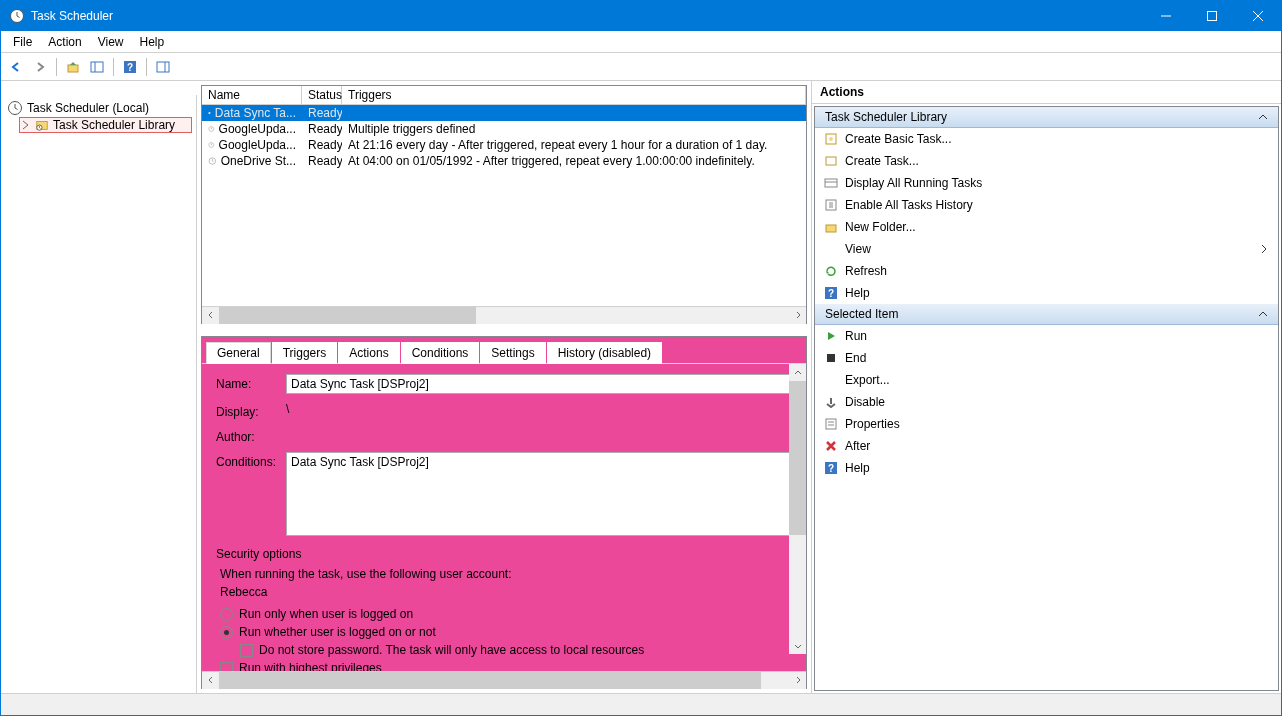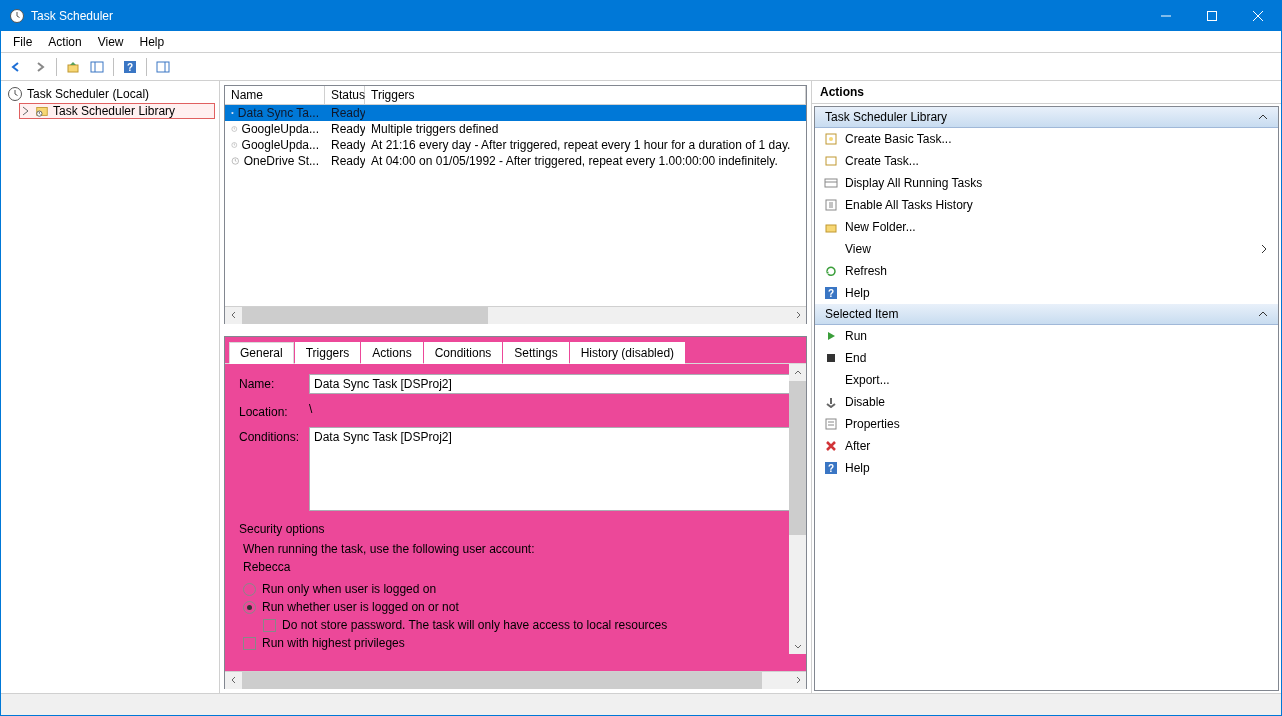--- a/index.html
+++ b/index.html
@@ -8,31 +8,31 @@
 .titlebar { height: 30px; background: #0078d7; color: white; display: flex; align-items: center; padding-left: 8px; }
 .titlebar .icon { width: 16px; height: 16px; margin-right: 6px; }
 .titlebar .title { flex: 1; font-size: 12px; }
 .titlebar .winbtn { width: 46px; height: 30px; display: flex; align-items: center; justify-content: center; }
 .menubar { height: 22px; border-bottom: 1px solid #d0d0d0; display: flex; align-items: center; padding-left: 4px; background: #fff; }
 .menubar span { padding: 2px 8px; font-size: 12px; }
 .toolbar { height: 28px; border-bottom: 1px solid #d0d0d0; display: flex; align-items: center; padding-left: 4px; gap: 2px; background: #fff; }
 .toolbtn { width: 22px; height: 22px; display: flex; align-items: center; justify-content: center; border: 1px solid transparent; }
 .toolsep { width: 1px; height: 18px; background: #c0c0c0; margin: 0 3px; }
 .main { flex: 1; display: flex; min-height: 0; }
-.tree { width: 219px; border-right: 1px solid #d0d0d0; padding: 4px; background: #fff; }
+.tree { width: 196px; border-right: 1px solid #d0d0d0; padding: 4px; background: #fff; margin-top: 14px; }
 .tree-node { display: flex; align-items: center; padding: 1px 2px; font-size: 12px; gap: 4px; }
 .tree-node.selected { border: 1px solid #e06060; background: #fff0f0; padding: 0 1px; }
 .center { flex: 1; display: flex; flex-direction: column; padding: 4px; min-width: 0; }
 .tasklist { border: 1px solid #828790; height: 239px; display: flex; flex-direction: column; background: #fff; }
 .tasklist-header { display: grid; grid-template-columns: 100px 40px 1fr; border-bottom: 1px solid #d0d0d0; }
 .tasklist-header div { padding: 2px 6px; border-right: 1px solid #d0d0d0; font-size: 12px; background: #fff; }
 .tasklist-rows { flex: 1; overflow: hidden; }
 .task-row { display: grid; grid-template-columns: 100px 40px 1fr; font-size: 12px; }
 .task-row div { padding: 1px 6px; white-space: nowrap; overflow: hidden; text-overflow: ellipsis; display: flex; align-items: center; gap: 4px; }
-.task-row.selected { background: #0078d7; color: #0f172a; }
+.task-row.selected { background: #0078d7; color: #e5e5e5; }
 .hscroll { height: 17px; border-top: 1px solid #d0d0d0; display: flex; align-items: center; background: #f0f0f0; }
 .hscroll .arrow { width: 17px; height: 17px; display: flex; align-items: center; justify-content: center; background: #f0f0f0; }
 .hscroll .track { flex: 1; height: 17px; background: #f0f0f0; position: relative; }
 .hscroll .thumb { position: absolute; left: 0; width: 45%; height: 100%; background: #cdcdcd; }
 .detail { border: 1px solid #828790; flex: 1; margin-top: 12px; display: flex; flex-direction: column; background: #ec4899; min-height: 0; }
 .tabs { display: flex; border-bottom: 1px solid #d9d9d9; padding-left: 4px; padding-top: 4px; }
 .tab { padding: 3px 10px; font-size: 12px; border: 1px solid transparent; border-bottom: none; margin-right: 1px; position: relative; top: 1px; background: #fff; }
 .tab.active { border: 1px solid #d9d9d9; border-bottom: 1px solid #fff; }
 .detail-body { flex: 1; padding: 10px 14px; overflow: hidden; position: relative; }
 .form-row { display: flex; margin-bottom: 8px; align-items: flex-start; }
@@ -239,22 +239,26 @@
           <div class="tab">Conditions</div>
           <div class="tab">Settings</div>
           <div class="tab">History (disabled)</div>
         </div>
         <div class="detail-body">
           <div class="form-row">
             <label>Name:</label>
             <div class="val"><input type="text" value="Data Sync Task [DSProj2]" style=""></div>
           </div>
           <div class="form-row">
-            <label>Location:</label>
+            <label>Display:</label>
             <div class="val">\</div>
+          </div>
+          <div class="form-row">
+            <label>Author:</label>
+            <div class="val"></div>
           </div>
           <div class="form-row">
             <label>Conditions:</label>
             <div class="val"><textarea style="">Data Sync Task [DSProj2]</textarea></div>
           </div>
           <div class="section-title">Security options</div>
           <div style="padding-left:4px;font-size:12px;margin-bottom:4px;">When running the task, use the following user account:</div>
           <div style="padding-left:4px;font-size:12px;margin-bottom:6px;">Rebecca</div>
           <div class="radio-row">
             <span class="radio"></span>

